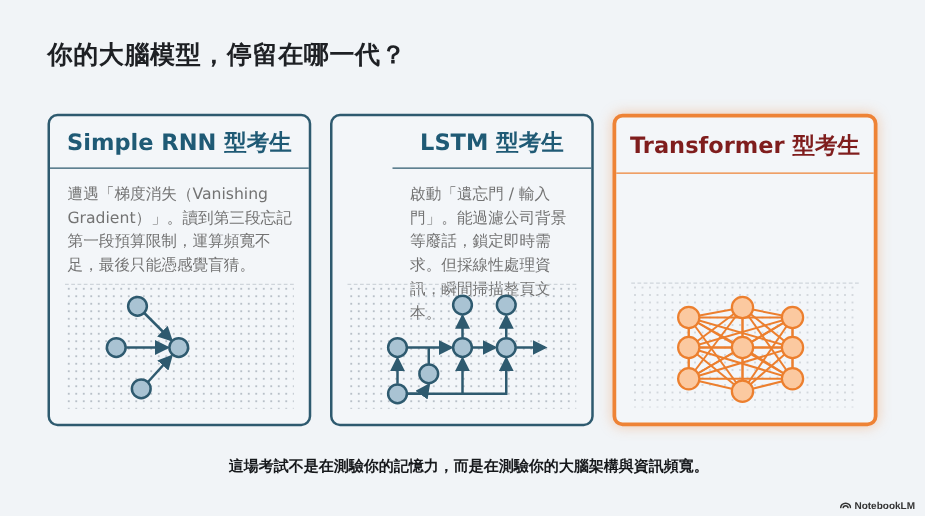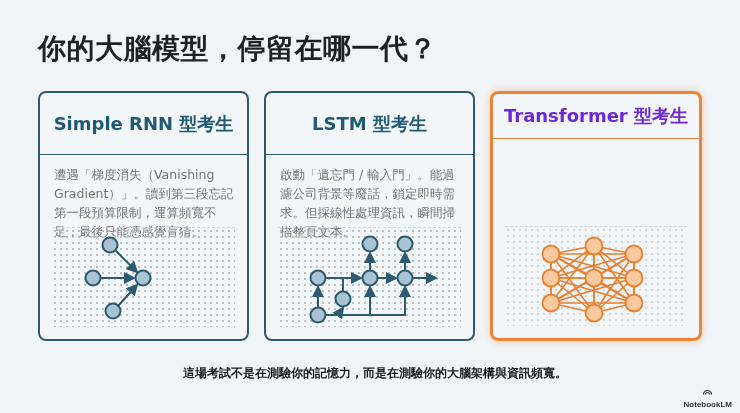--- a/index.html
+++ b/index.html
@@ -5,44 +5,44 @@
   * { margin:0; padding:0; box-sizing:border-box; }
   html, body { width:740px; height:413px; overflow:hidden; }
   body {
     background:#f1f4f7;
     font-family:"DejaVu Sans","Liberation Sans",sans-serif;
     position:relative;
     color:#1d1f22;
   }
   .title {
     position:absolute; left:38px; top:30px;
-    font-size:28px; font-weight:bold; color:#1e2024;
+    font-size:20px; font-weight:bold; color:#1e2024;
     letter-spacing:0.5px; white-space:nowrap;
   }
   .card {
     position:absolute; top:91px; height:250px;
     background:#f3f6f9;
     border:2px solid #2e5a6f;
     border-radius:8px;
   }
   .card.c1 { left:38px; width:211px; }
-  .card.c2 { left:264px; width:211px; }
+  .card.c2 { left:264px; width:211px;padding-left:48px; }
   .card.c3 {
     left:490px; width:212px;
     border:3px solid #ee8336;
     box-shadow:0 0 10px rgba(238,131,54,0.35);
   }
   .card-head {
-    height:62px;
+    height:42px;
     border-bottom:1.5px solid #2e5a6f;
     display:flex; align-items:center; justify-content:center;
     font-size:18px; font-weight:bold; color:#1f5a75;
     white-space:nowrap;
   }
-  .c3 .card-head { color:#6d28d9; border-bottom:1.5px solid #ee8336; height:45px; }
+  .c3 .card-head { color:#7f1d1d; border-bottom:1.5px solid #ee8336; height:45px; }
   .card-body {
     padding:10px 10px 0 14px;
     font-size:12.5px; line-height:19px; color:#737373;
     height:86px;
   }
   .diagram {
     position:absolute; left:12px; right:12px; bottom:12px; height:100px;
     background-image:radial-gradient(circle, #b8c0c8 0.8px, transparent 1.1px);
     background-size:6px 6px;
     border-top:1px dashed #cfd5db;
@@ -52,21 +52,21 @@
   }
   .diagram svg { position:absolute; left:0; top:0; }
   .footer-text {
     position:absolute; left:0; right:0; top:365px;
     text-align:center; font-size:12px; font-weight:bold; color:#17191c;
     padding-left:10px;
   }
   .brand {
     position:absolute; right:8px; bottom:4px;
     font-size:8px; color:#333; display:flex; align-items:center; gap:3px;
-    font-family:"Liberation Sans",sans-serif; font-weight:bold;flex-direction:column;
+    font-family:"Liberation Sans",sans-serif; font-weight:bold;
   }
 </style>
 </head>
 <body>
 
 <div class="title">你的大腦模型，停留在哪一代？</div>
 
 <div class="card c1">
   <div class="card-head">Simple RNN 型考生</div>
   <div class="card-body">遭遇「梯度消失（Vanishing Gradient）」。讀到第三段忘記第一段預算限制，運算頻寬不足，最後只能憑感覺盲猜。</div>

